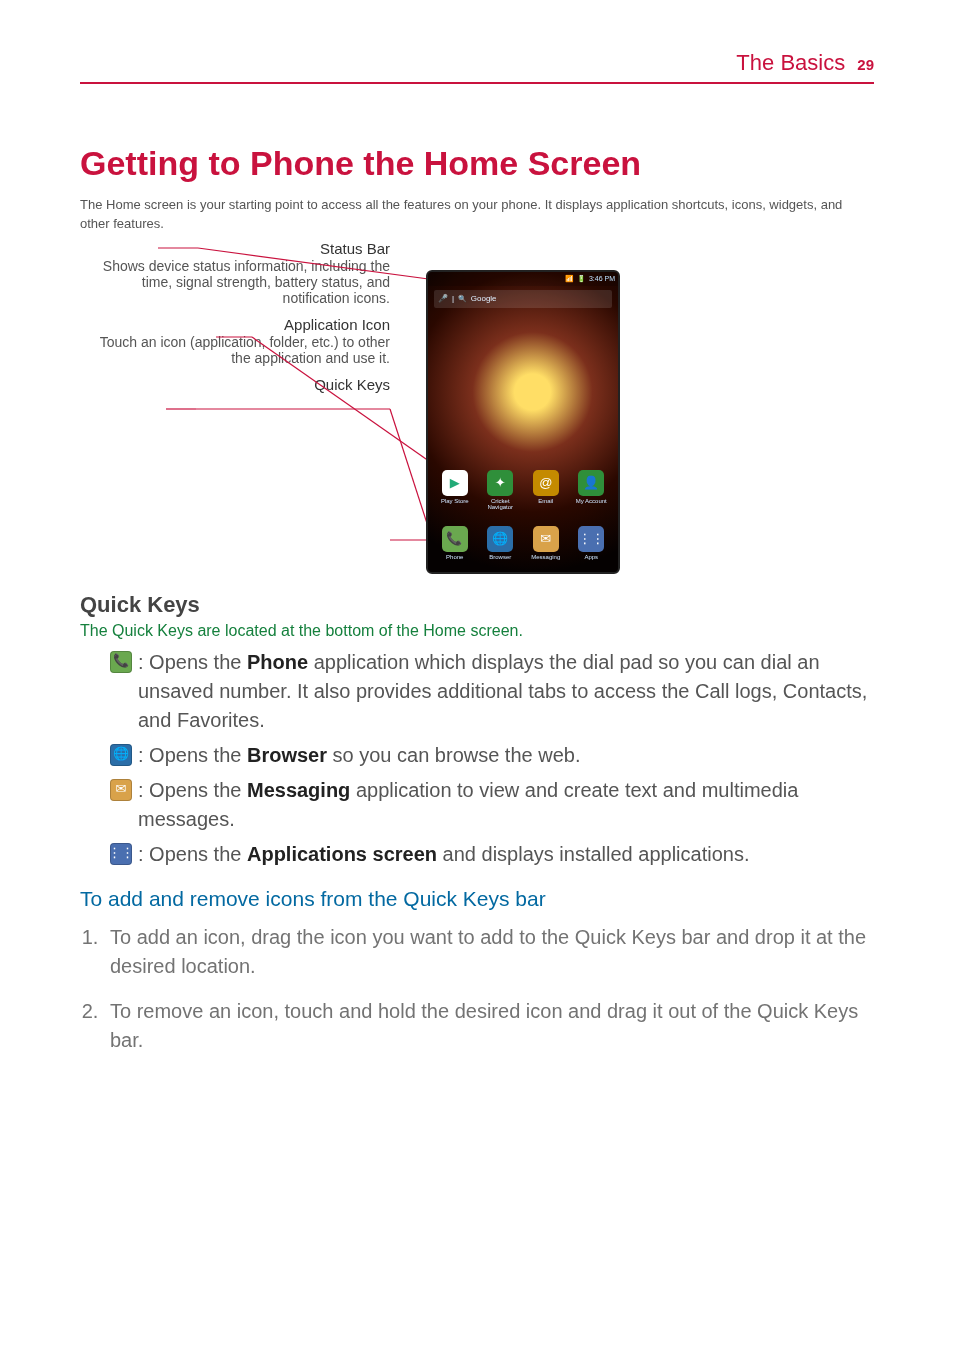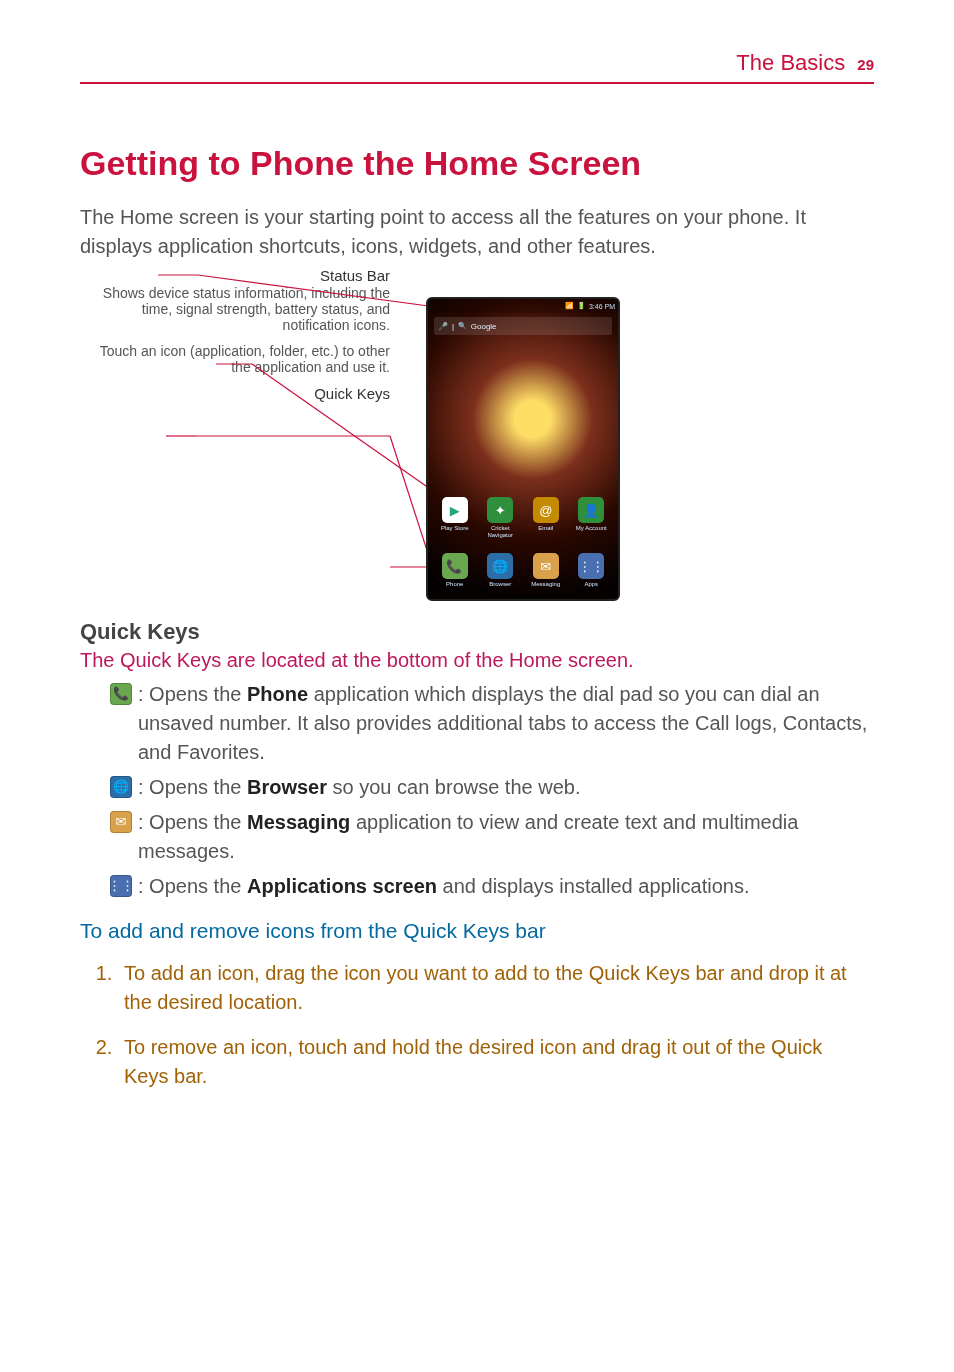--- a/index.html
+++ b/index.html
@@ -29,21 +29,21 @@
     font-weight: bold;
     margin-left: 6px;
   }
   h1.title {
     color: #c9123e;
     font-size: 34px;
     font-weight: bold;
     margin: 60px 0 8px 0;
   }
   .intro {
-    font-size: 20px;
+    font-size: 13px;
     line-height: 1.45;
     color: #555;
     margin-bottom: 6px;
   }
   .diagram {
     position: relative;
     min-height: 340px;
   }
   .callouts {
     width: 310px;
@@ -109,22 +109,22 @@
   .leader svg { display:block; overflow:visible;}
   .leader line, .leader path { stroke:#c9123e; stroke-width:1.2; fill:none; }
 
   h2.sub {
     color: #444;
     font-size: 22px;
     font-weight: bold;
     margin: 12px 0 4px 0;
   }
   .body-p {
-    font-size: 20px;
-    color:#be185d;
+    font-size: 16px;
+    color:#15803d;
     margin: 0 0 8px 0;
   }
   .key-list { margin:0 0 12px 0; }
   .key-item {
     display:flex;
     align-items:flex-start;
     gap: 6px;
     margin-left: 30px;
     margin-bottom: 6px;
     font-size:20px;
@@ -140,21 +140,21 @@
     box-shadow: inset 0 0 0 1px rgba(0,0,0,0.2);
   }
   .bold { color:#222; font-weight:600; }
   h3.red {
     color:#0369a1;
     font-size:21px;
     font-weight:500;
     margin: 18px 0 12px 0;
   }
   ol.steps {
-    font-size:20px; color:#a16207; padding-left:22px; margin:16px;
+    font-size:20px; color:#737373; padding-left:22px; margin:2px;
   }
   ol.steps li { margin-bottom:16px; padding-left:6px; line-height:1.45;}
 </style>
 </head>
 <body>
 
 <div class="page">
 
   <div class="header">
     <span>The Basics</span>
@@ -164,20 +164,21 @@
   <h1 class="title">Getting to Phone the Home Screen</h1>
   <p class="intro">The Home screen is your starting point to access all the features on your phone. It displays application shortcuts, icons, widgets, and other features.</p>
 
   <div class="diagram">
     <div class="callouts">
       <div class="callout">
         <span class="ctitle">Status Bar</span>
         <span>Shows device status information, including the time, signal strength, battery status, and notification icons.</span>
       </div>
       <div class="callout">
+        <span class="ctitle">Application Icon</span>
         <span>Touch an icon (application, folder, etc.) to other the application and use it.</span>
       </div>
       <div class="callout">
         <span class="ctitle">Quick Keys</span>
       </div>
       <div class="callout">
       </div>
     </div>
 
     <div class="leader" style="left:78px; top:4px;">

